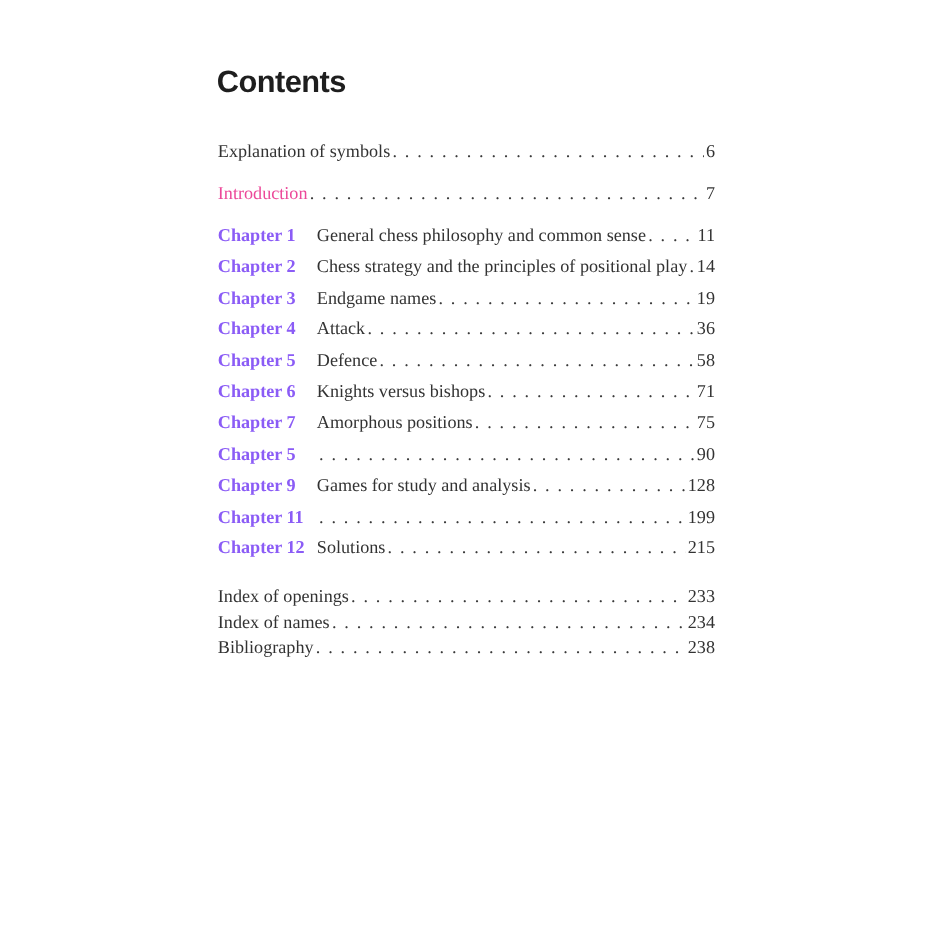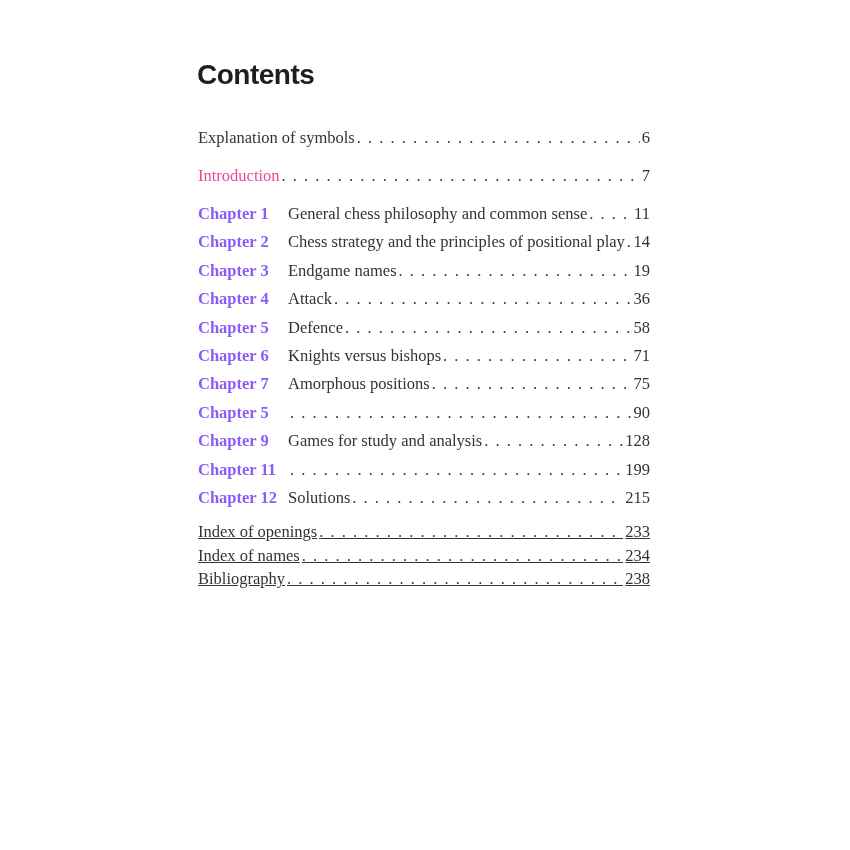--- a/index.html
+++ b/index.html
@@ -36,21 +36,21 @@
     font-size: 16.5px;
   }
   .toc-row {
     display: flex;
     align-items: baseline;
   }
   .toc-front .toc-row { line-height: 28px; justify-content: center; }
   .toc-front .toc-row + .toc-row { margin-top: 10px; }
   .toc-chapters { margin-top: 10px; }
   .toc-chapters .toc-row { line-height: 28.4px; }
-  .toc-back { margin-top: 8px; text-decoration: underline; }
+  .toc-back { margin-top: 18px; }
   .toc-back .toc-row { line-height: 23.5px; }
   .label {
     flex: 0 0 90px;
     font-weight: 700;
     color: #8b5cf6;
   }
   .title {
     flex: 0 0 auto;
     white-space: nowrap;
   }

